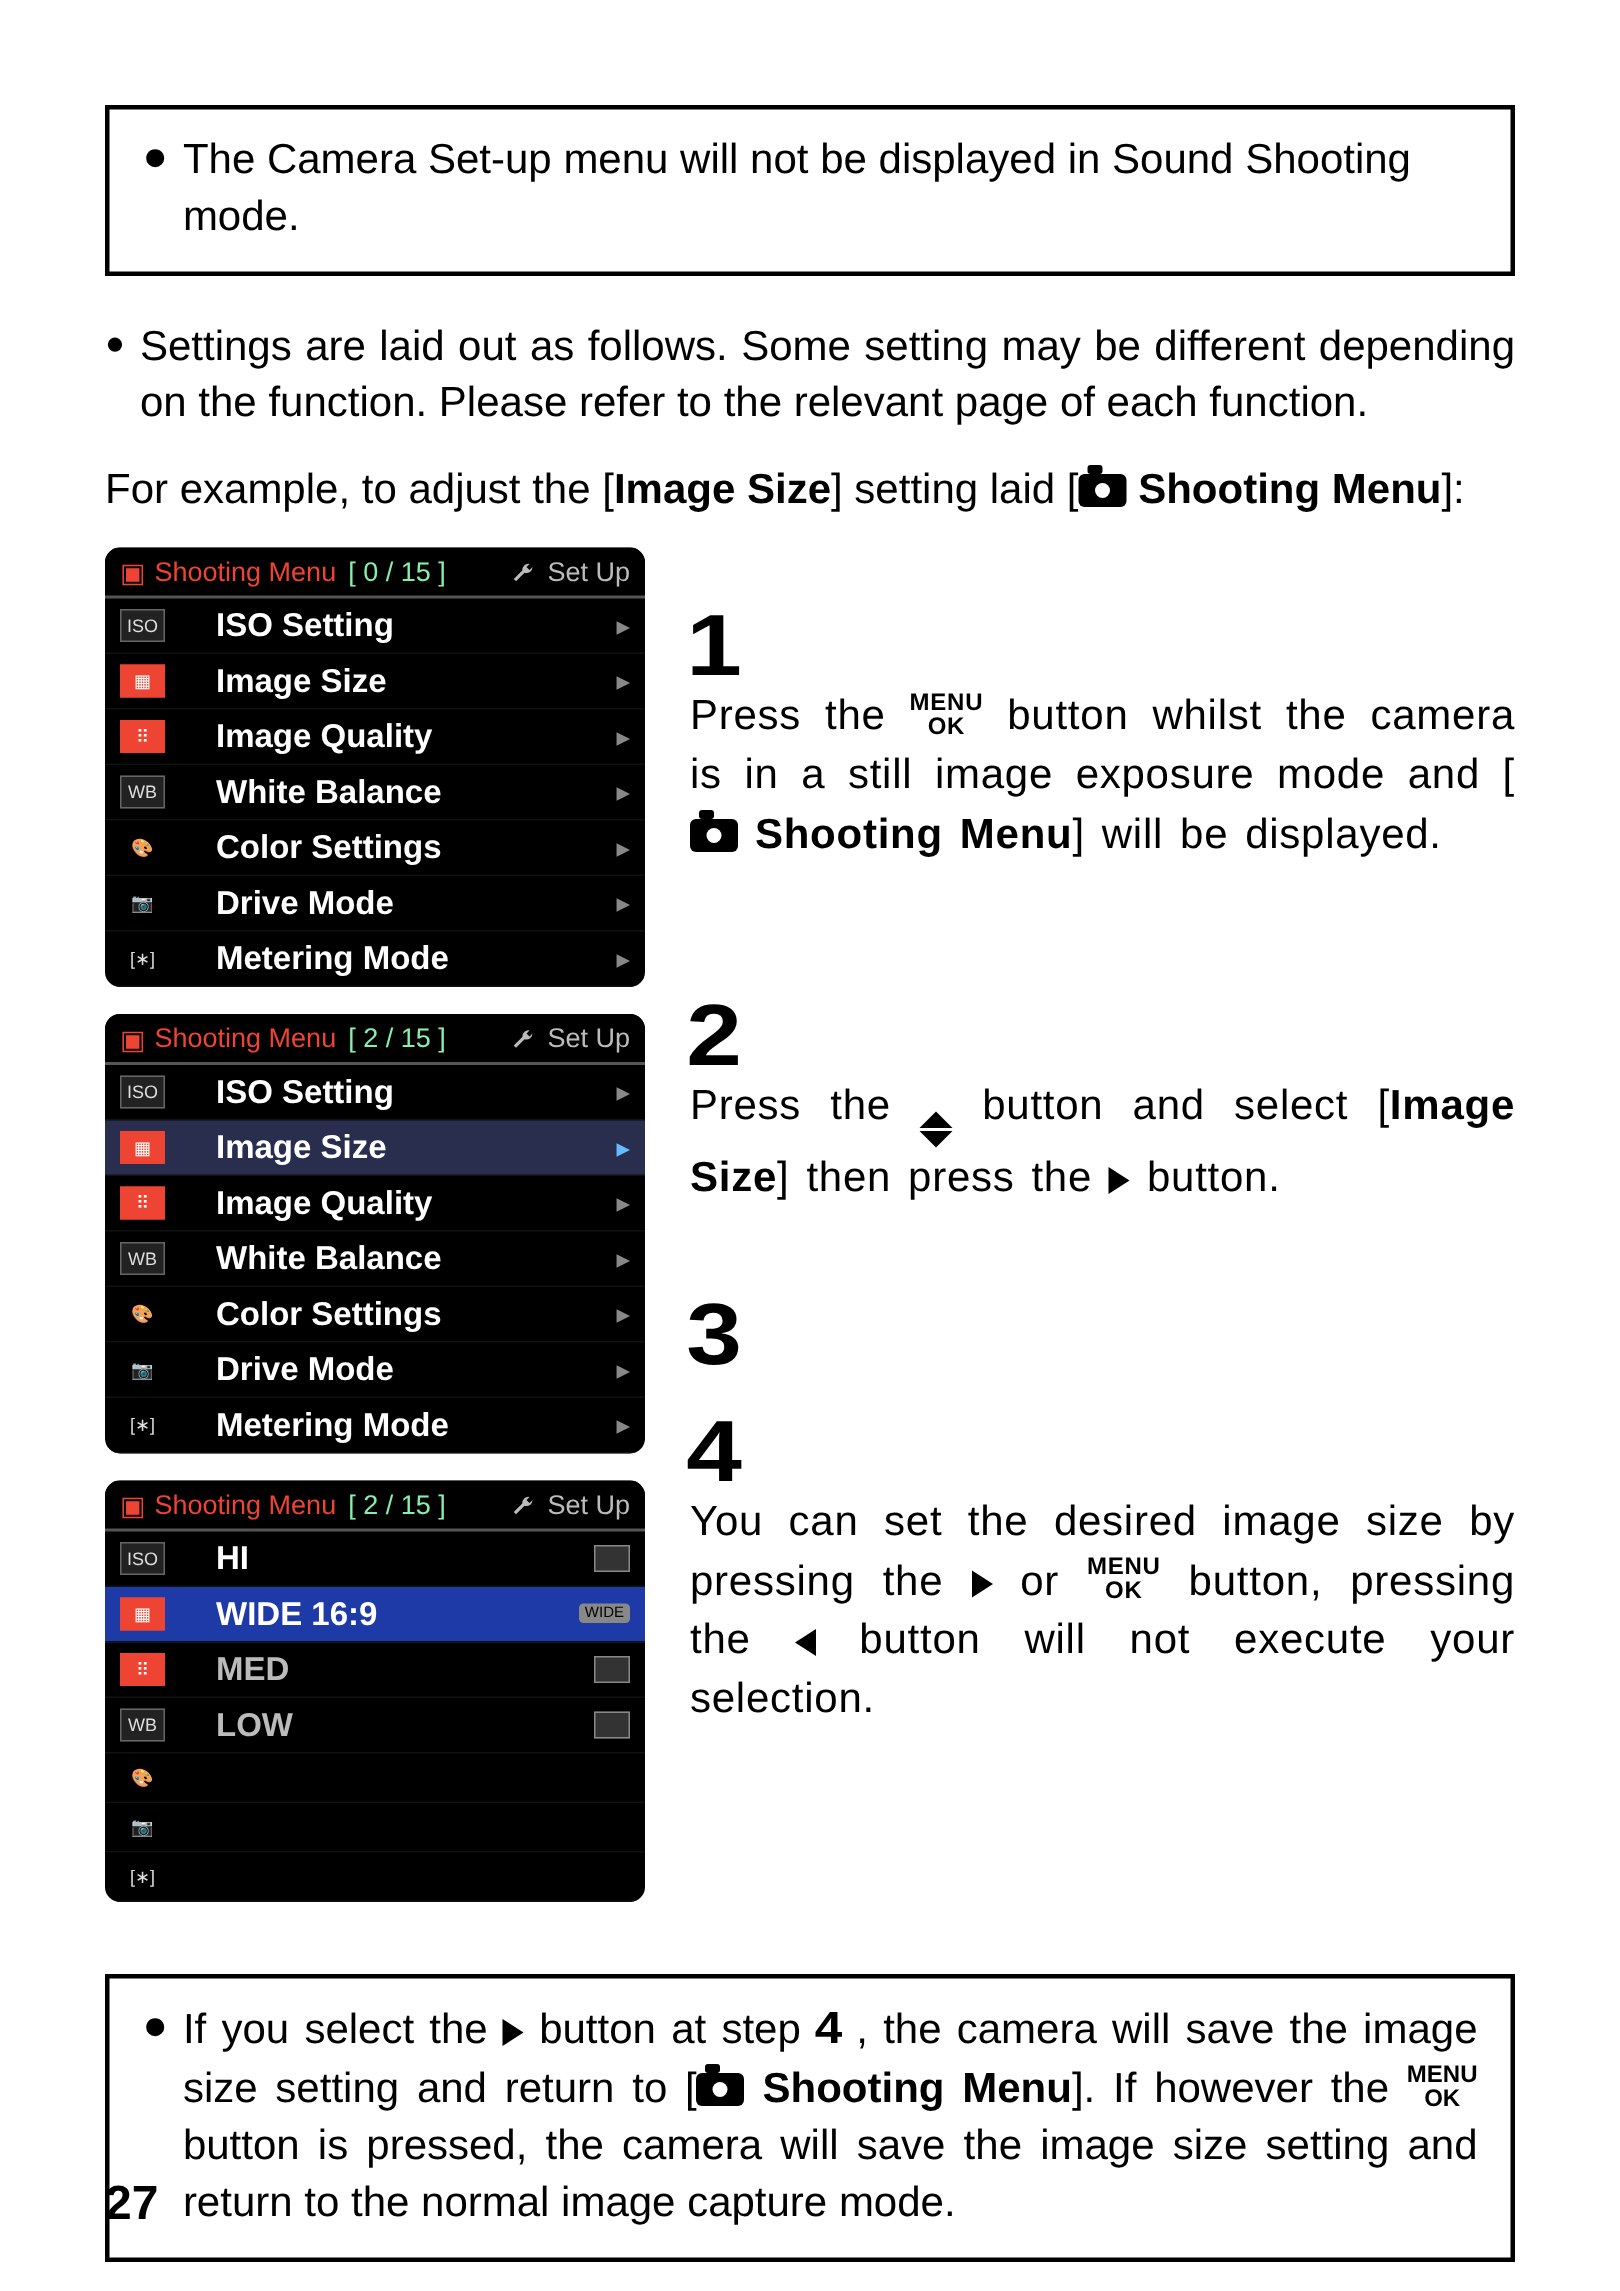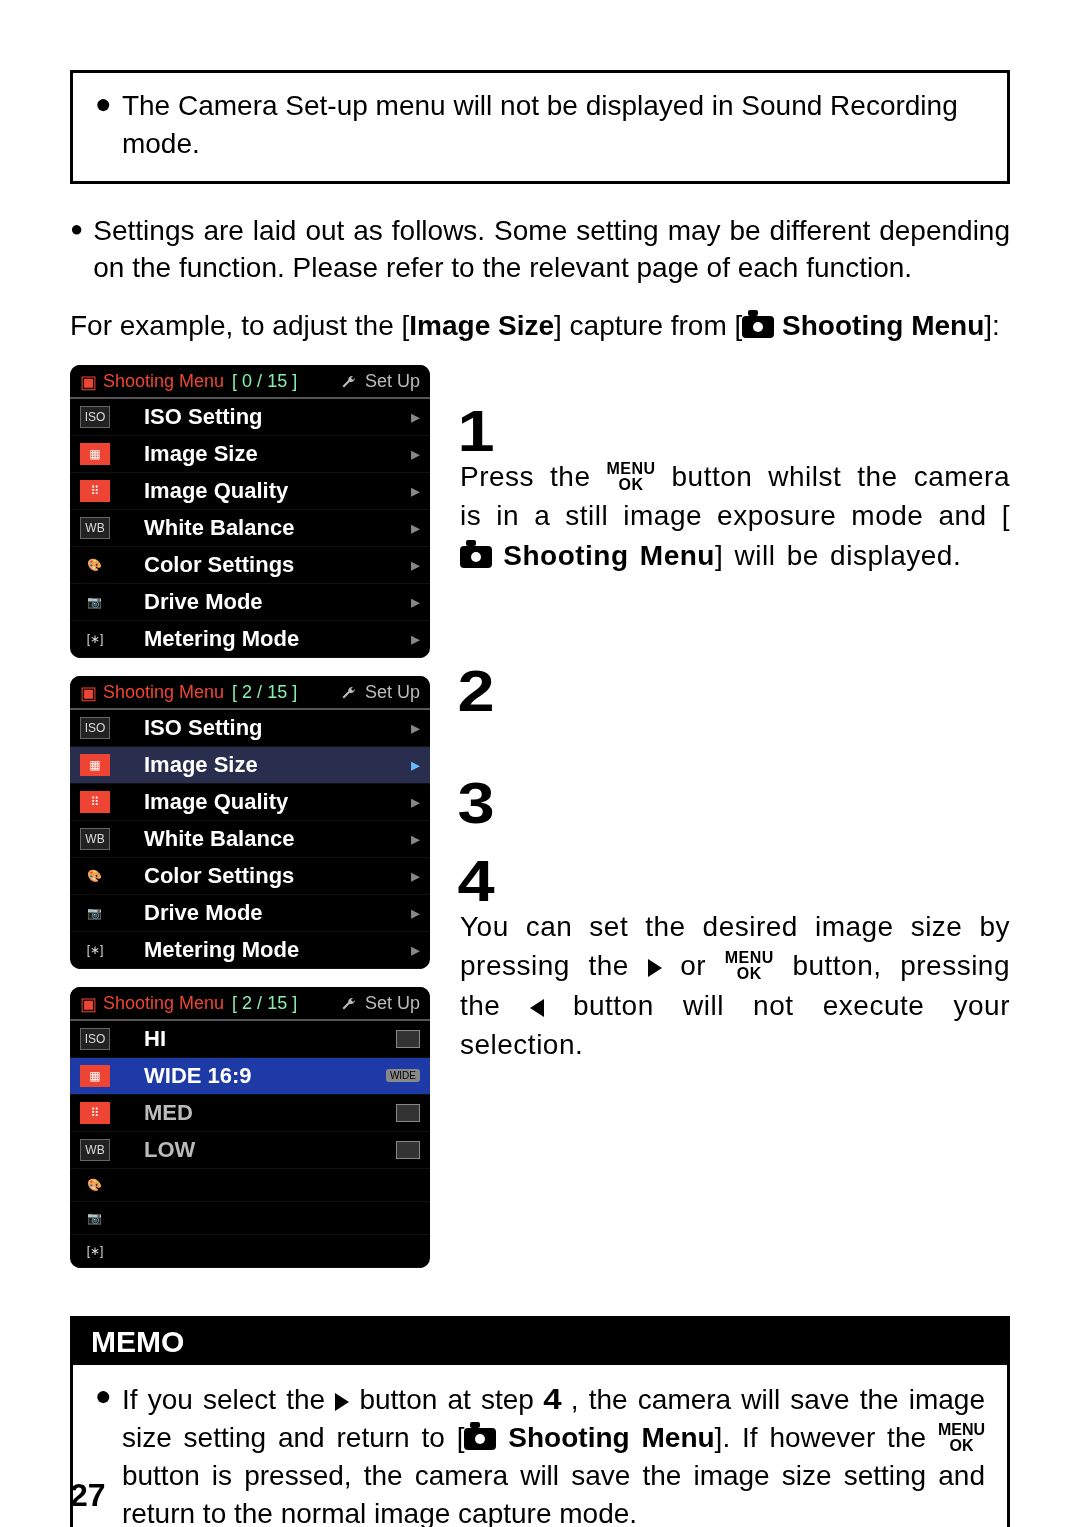--- a/index.html
+++ b/index.html
@@ -156,34 +156,34 @@
   }
   svg.icon-small { vertical-align: -2px; }
 </style>
 </head>
 <body>
 
 <div class="warning-box">
   <div class="warning-body">
     <div class="bullet-row">
       <div class="bullet-dot">●</div>
-      <div class="bullet-text">The Camera Set-up menu will not be displayed in Sound Recording mode.</div>
+      <div class="bullet-text">The Camera Set-up menu will not be displayed in Sound Shooting mode.</div>
     </div>
   </div>
 </div>
 
 <div class="paragraph">
   <div class="bullet-row">
     <div class="bullet-dot" style="font-size:22px; padding-top:4px;">●</div>
     <div class="bullet-text" style="text-align:justify;">Settings are laid out as follows. Some setting may be different depending on the function. Please refer to the relevant page of each function.</div>
   </div>
 </div>
 
 <div class="paragraph">
-  <span>For example, to adjust the [</span><span class="boldish">Image Size</span><span>] capture from [</span><span class="cam-black"></span>&nbsp;<span class="boldish">Shooting Menu</span><span>]:</span>
+  <span>For example, to adjust the [</span><span class="boldish">Image Size</span><span>] setting laid [</span><span class="cam-black"></span>&nbsp;<span class="boldish">Shooting Menu</span><span>]:</span>
 </div>
 
 <div class="columns">
   <div class="left-col">
 
     <div class="panel">
       <div class="panel-header">
         <span class="cam-icon">▣</span>
         <span class="title">Shooting Menu</span>
         <span class="count">[ 0 / 15 ]</span>
@@ -346,20 +346,30 @@
       <div class="step-body wide">
         <span>Press the </span>
         <span class="menuok"><span class="m">MENU</span><span class="o">OK</span></span>
         <span> button whilst the camera is in a still image exposure mode and [</span><span class="cam-black"></span>
         <span class="boldish">Shooting Menu</span><span>] will be displayed.</span>
       </div>
     </div>
 
     <div style="margin-top:70px;">
       <div class="step-num">2</div>
+      <div class="step-body wide">
+        <span>Press the </span>
+        <span class="updown">
+            <span class="u"></span>
+            <span class="d"></span>
+          </span>
+        <span> button and select [</span><span class="boldish">Image Size</span><span>] then press the </span>
+        <span class="tri-right"></span>
+        <span> button.</span>
+      </div>
     </div>
 
     <div style="margin-top:40px;">
       <div class="step-num">3</div>
     </div>
 
     <div style="margin-top:6px;">
       <div class="step-num">4</div>
       <div class="step-body wide">
         <span>You can set the desired image size by pressing the </span>
@@ -368,21 +378,20 @@
         <span class="menuok"><span class="m">MENU</span><span class="o">OK</span></span>
         <span> button, pressing the </span>
         <span class="tri-left"></span>
         <span> button will not execute your selection.</span>
       </div>
     </div>
   </div>
 </div>
 
 <div class="memo-box">
-  <div class="memo-title">MEMO</div>
   <div class="memo-body">
     <div class="bullet-row">
       <div class="bullet-dot">●</div>
       <div class="bullet-text">
         <span>If you select the </span>
         <span class="tri-right"></span>
         <span> button at step </span><span class="step-inline-num">4</span><span> , the camera will save the image size setting and return to [</span><span class="cam-black"></span>&nbsp;<span class="boldish">Shooting Menu</span><span>]. If however the </span>
         <span class="menuok"><span class="m">MENU</span><span class="o">OK</span></span>
         <span> button is pressed, the camera will save the image size setting and return to the normal image capture mode.</span>
       </div>

